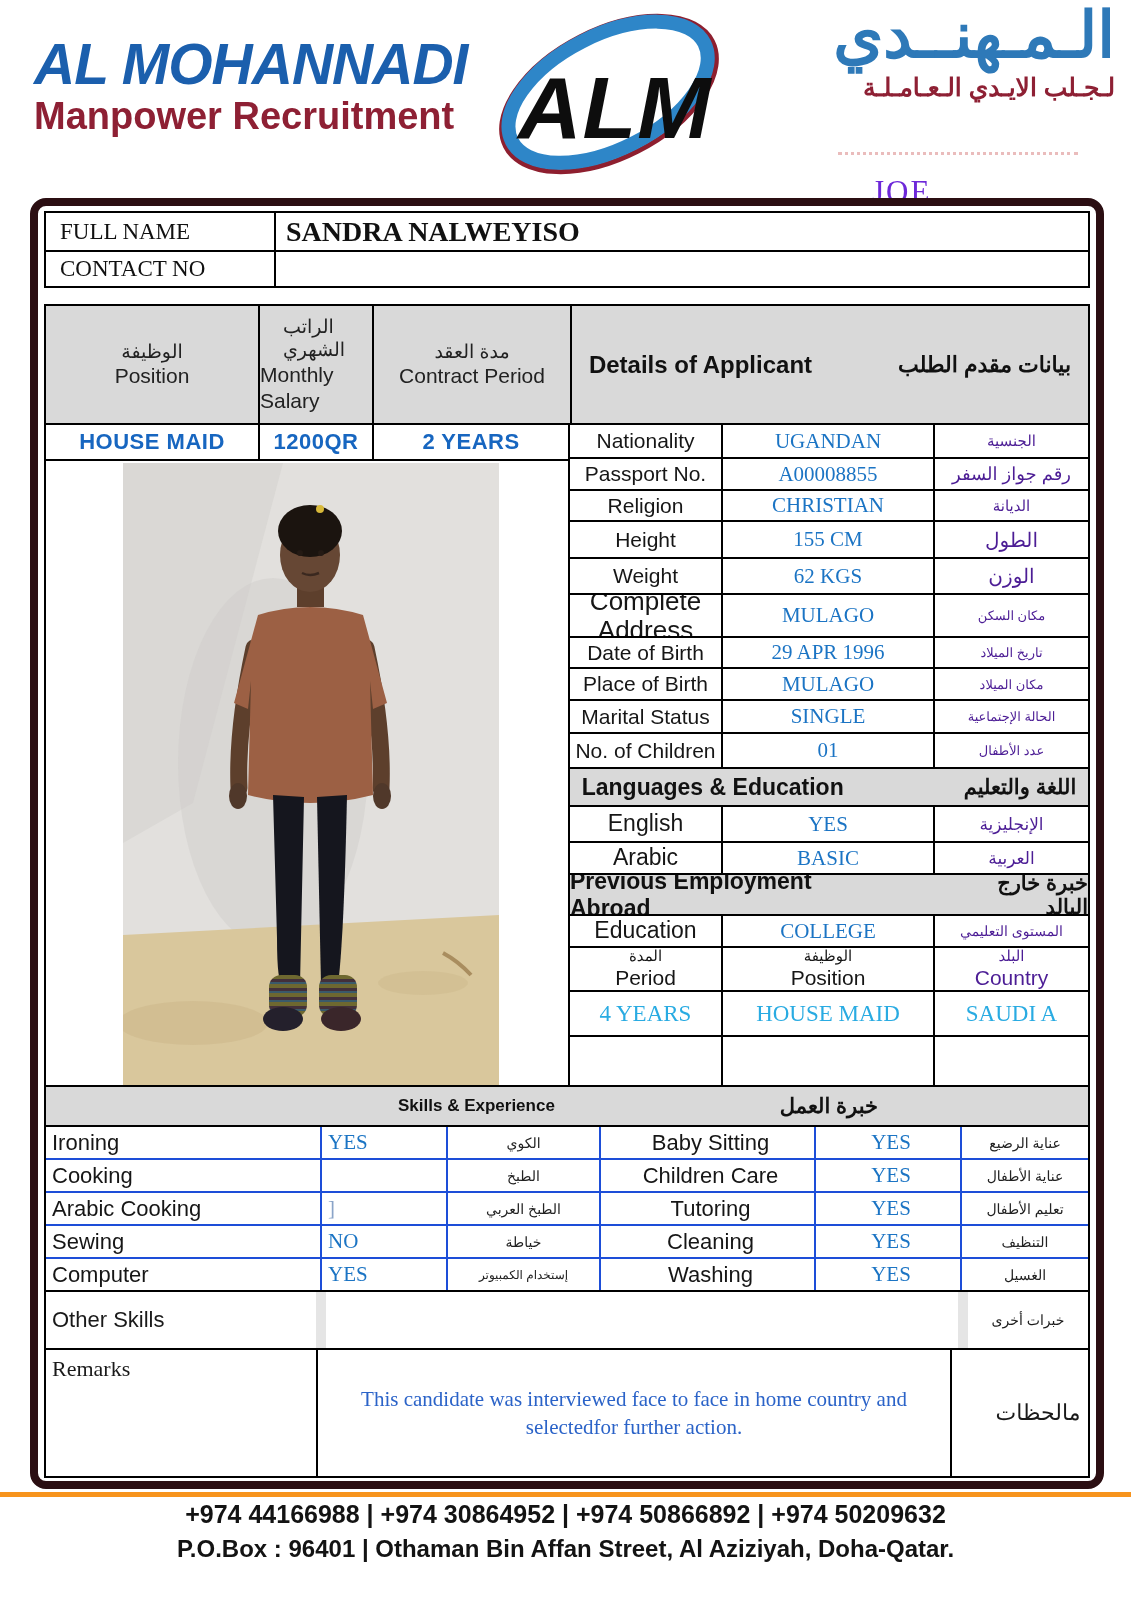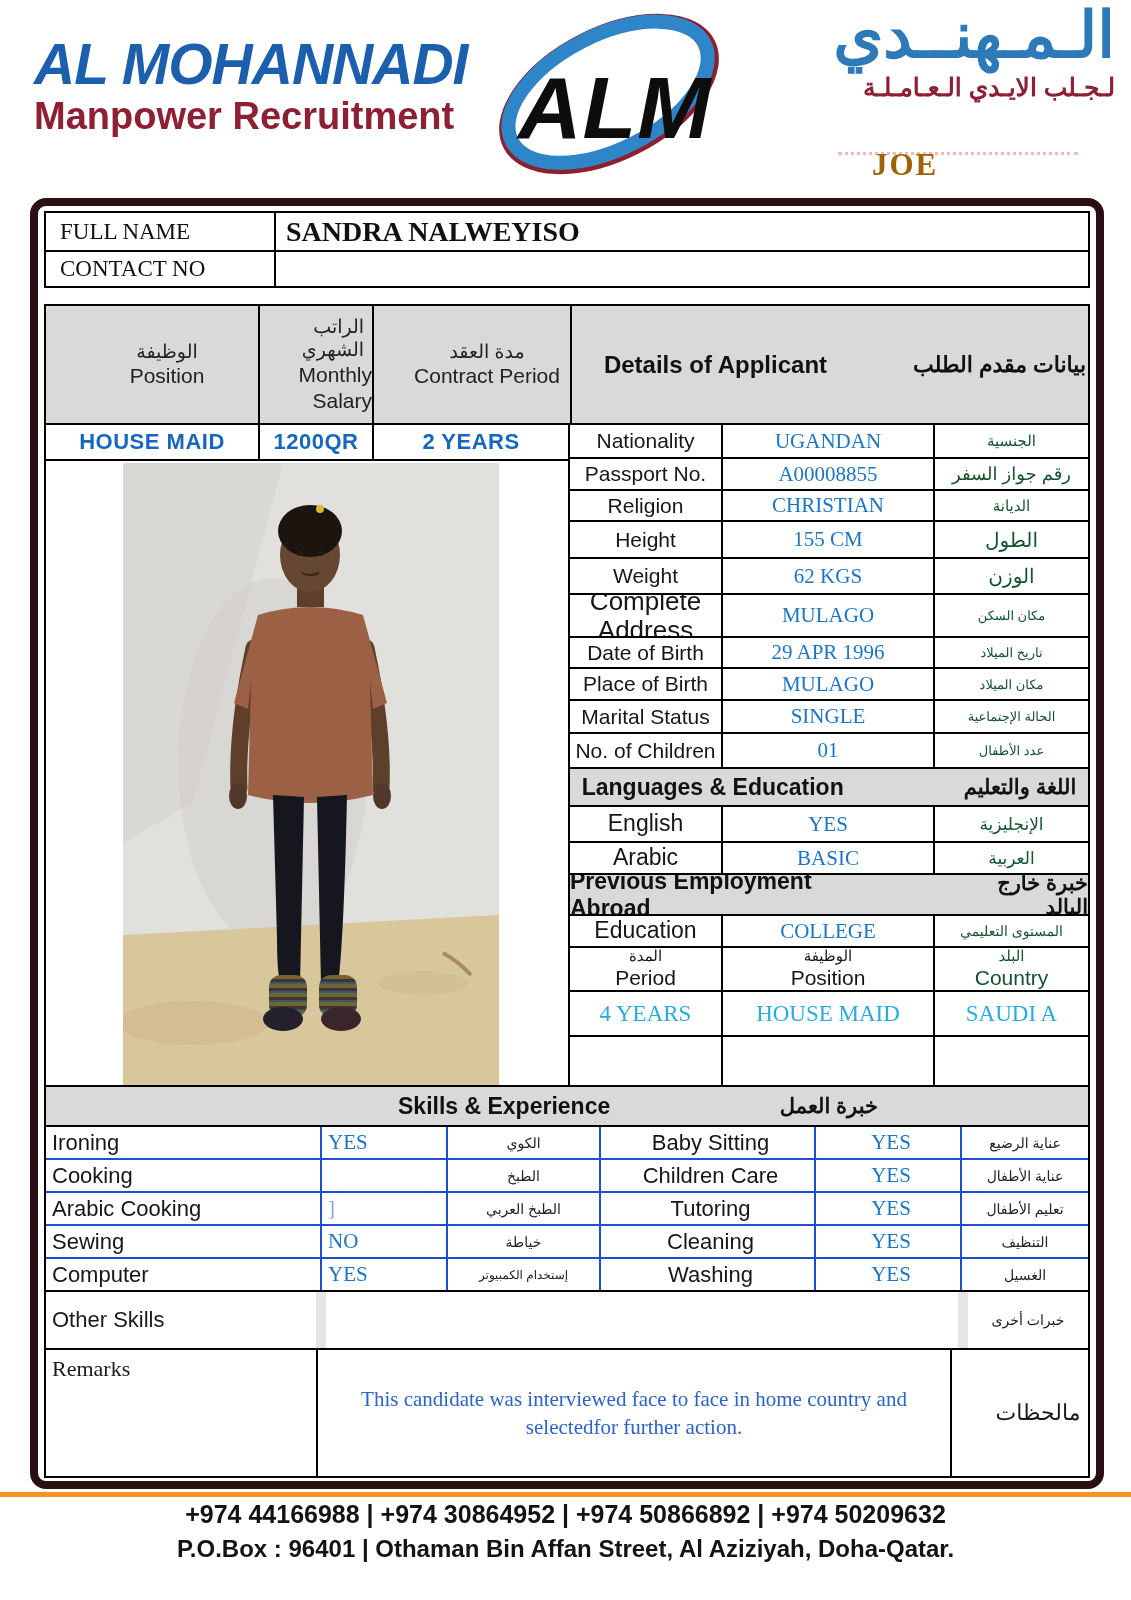--- a/index.html
+++ b/index.html
@@ -11,22 +11,22 @@
   .hdr { position:absolute; left:0; top:0; width:1131px; height:196px; }
   .brand { position:absolute; left:34px; top:36px; }
   .brand-name { font-family:"Liberation Sans",sans-serif; font-weight:bold; font-style:italic;
                 font-size:57px; letter-spacing:-1px; color:#1b5fad; line-height:1.0; }
   .brand-sub  { font-weight:bold; font-size:38px; color:#8e2034; margin-top:2px; letter-spacing:0px; }
   .alm { position:absolute; left:482px; top:2px; width:255px; height:180px; }
   .arbrand { position:absolute; right:16px; top:2px; width:390px; text-align:right; direction:rtl; }
   .arbrand-name { font-size:64px; font-weight:bold; color:#2e79b8; line-height:1.05; }
   .arbrand-sub  { font-size:25px; font-weight:bold; color:#8e2034; margin-top:4px; letter-spacing:1px; }
   .joe-line { position:absolute; left:838px; top:152px; width:240px; border-top:3px dotted rgba(201,78,78,.38); }
-  .joe { position:absolute; left:872px; top:147px; font-family:"Liberation Serif",serif;
-         font-weight:bold; font-size:31px; letter-spacing:2px; color:#a16207; }
+  .joe { position:absolute; left:872px; top:174px; font-family:"Liberation Serif",serif;
+         font-weight:normal; font-size:31px; letter-spacing:2px; color:#6d28d9; }
 
   
   .form { position:absolute; left:30px; top:198px; width:1074px; height:1291px;
           border:8px solid #2b0e12; border-radius:16px; background:#fff;
           padding:3px 6px; display:flex; flex-direction:column; }
   .blkgrid { background:#000; padding:2px; display:flex; flex-direction:column; gap:2px; }
   .cell { background:#fff; display:flex; align-items:center; justify-content:center; overflow:hidden; }
   .row { display:flex; gap:2px; }
   .gray { background:#d9d9d9; }
 
@@ -37,21 +37,21 @@
   .nt-value { flex:1; justify-content:flex-start; padding-left:10px;
               font-family:"Liberation Serif",serif; font-weight:bold; font-size:28px; color:#111; }
   .nr1 { height:37px; } .nr2 { height:34px; }
   .whitegap { height:16px; }
 
   
   .tablewrap { flex:1; }
 
   
   .offer { height:117px; }
-  .offer .cell { flex-direction:column; line-height:1.25; text-align:right;padding-left:30px; }
+  .offer .cell { flex-direction:column; line-height:1.25; text-align:left; }
   .oc1 { width:212px; } .oc2 { width:112px; } .oc3 { width:196px; } .oc4 { flex:1; flex-direction:row !important; gap:86px; }
   .ar { direction:rtl; }
   .o-ar { font-size:19px; color:#222; }
   .o-ar-narrow { width:66px; }
   .o-en { font-size:21px; color:#222; }
   .details-title { font-weight:bold; font-size:24px; color:#111; }
   .details-title-ar { font-weight:bold; font-size:22px; color:#111; }
 
   
   .main { display:flex; gap:2px; background:#000; height:660px; }
@@ -59,32 +59,32 @@
   .maidrow { height:34px; display:flex; gap:2px; }
   .mc1 { width:212px; } .mc2 { width:112px; } .mc3 { flex:1; }
   .bluebold { font-weight:bold; font-size:22px; color:#1766c0; letter-spacing:.5px; }
   .photo-cell { flex:1; position:relative; background:#fff; }
   .photo { position:absolute; left:77px; top:2px; width:376px; height:622px; }
 
   .main-right { flex:1; display:flex; flex-direction:column; gap:2px; }
   .drow { display:flex; gap:2px; }
   .dl { width:151px; font-size:21px; color:#161616; text-align:center; line-height:1.1; }
   .dv { width:210px; font-family:"Liberation Serif",serif; font-size:21px; color:#1b74c4; }
-  .da { flex:1; font-size:15px; color:#14532d; }
+  .da { flex:1; font-size:15px; color:#4c1d95; }
   .sechdr { font-weight:bold; }
   .sechdr .t  { font-size:23px; color:#111; }
   .sechdr .ta { font-size:21px; color:#111; }
   .langrow .dl { font-size:23px; }
   .colhdr { flex-direction:column; line-height:1.2; }
   .colhdr .sa { font-size:15px; } .colhdr .se { font-size:21px; }
   .cyan { font-family:"Liberation Serif",serif; font-size:23px; color:#29abe2; }
 
   
   .skillsbar { height:38px; background:#d9d9d9; display:flex; align-items:center; }
-  .sb-title { font-weight:bold; font-size:23px; color:#111; margin-left:352px; }
+  .sb-title { font-weight:bold; font-size:17px; color:#111; margin-left:352px; }
   .sb-ar { font-weight:bold; font-size:21px; color:#111; margin-left:auto; margin-right:210px; }
   .skillsgrid { display:grid; grid-template-columns:274px 124px 151px 213px 144px 1fr;
                 grid-auto-rows:31px; gap:2px; background:#1d4ed8; }
   .sg-label { justify-content:flex-start; padding-left:6px; font-size:22px; color:#161616; }
   .sg-val   { justify-content:flex-start; padding-left:6px; font-family:"Liberation Serif",serif;
               font-size:21px; color:#1b74c4; }
   .sg-ar    { font-size:14px; color:#222; }
 
   .otherrow { display:grid; grid-template-columns:270px 632px 1fr; gap:10px; background:#e5e5e5; height:56px; }
   .or-label { justify-content:flex-start; padding-left:6px; font-size:22px; }

